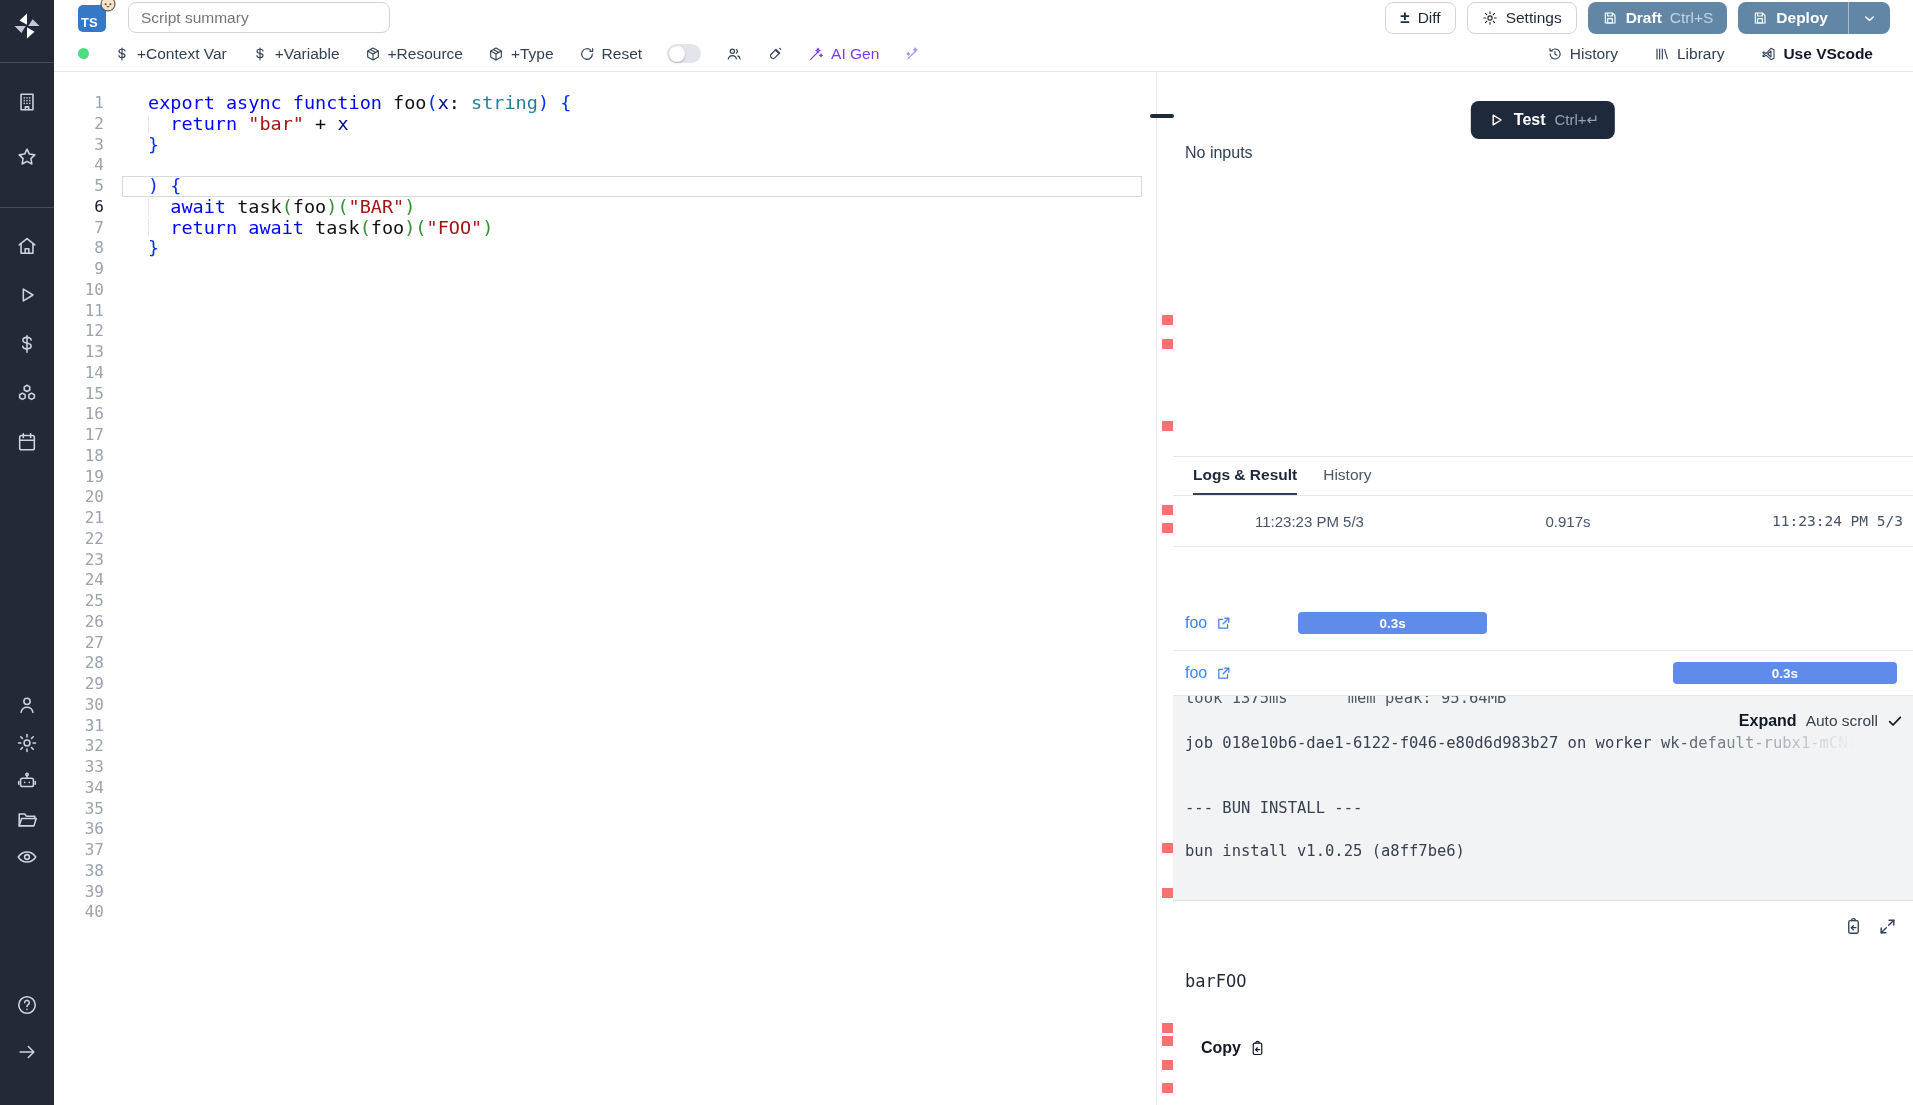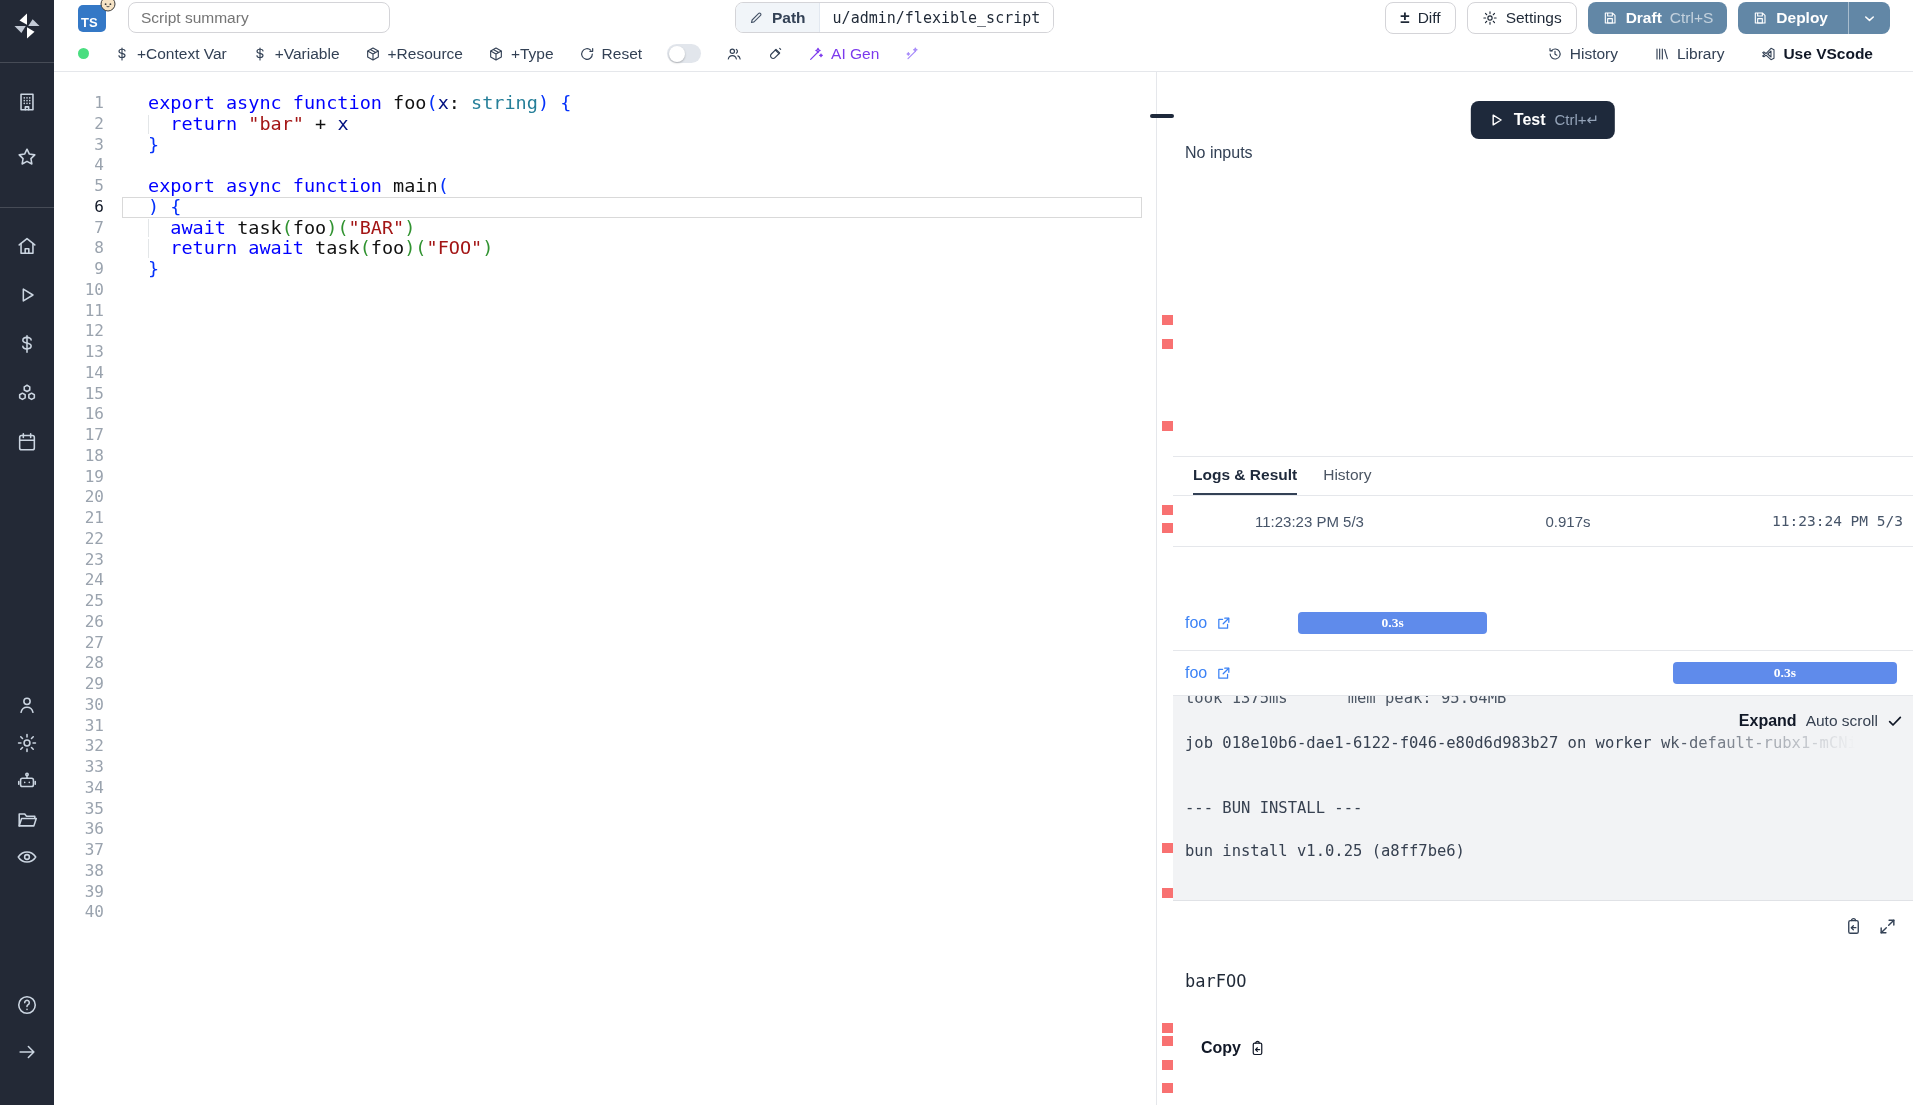--- a/index.html
+++ b/index.html
@@ -102,21 +102,21 @@
   .swatch { width:20px; height:20px; border-radius:3px; margin-right:12px; }
 
   .run-row { position:absolute; left:0; right:0; display:flex; align-items:center; border-bottom:1px solid #e5e7eb; }
   #run-0 { top:520px; height:55px; }
   #run-1 { top:575px; height:45px; }
   .run-label { width:100px; padding-left:12px; display:flex; align-items:center; gap:9px; font-size:16px; color:#3b82f6; cursor:pointer; }
   .run-label svg { width:15px; height:15px; }
   .run-timeline { flex:1; position:relative; height:100%; margin-right:10px; }
   .run-bar { position:absolute; top:50%; transform:translateY(-50%); height:22px; background:#5f8beb; border-radius:4px;
     display:flex; align-items:center; justify-content:center; color:#fff; font-size:13.5px; font-weight:700;
-    font-family:Liberation Serif, serif; }
+    font-family:Liberation Sans, sans-serif; }
 
   #p-logs { position:absolute; left:0; right:0; top:620px; height:205px; background:#f2f3f5; border-bottom:1px solid #e0e2e6;
     padding:0 12px; overflow:hidden; }
   #log-stats { display:flex; gap:60px; margin-top:-7px; font-size:15.5px; color:#4b5563;
     font-family:"DejaVu Sans Mono","Liberation Mono",monospace;text-align:center; }
   #log-sticky { position:absolute; top:16px; right:10px; display:flex; align-items:center; gap:9px; z-index:3; }
   #expand-label { font-size:16px; font-weight:700; color:#111827; cursor:pointer; }
   #autoscroll-label { font-size:15.5px; color:#374151; cursor:pointer; }
   #log-sticky svg { width:16px; height:16px; color:#111827; }
   #log-lines { margin-top:26px; }
@@ -250,29 +250,20 @@
 <div id="topbar">
   <div id="row1">
     <div id="ts-badge">TS</div>
     <svg id="ts-emoji" viewBox="0 0 16 16">
       <circle cx="8" cy="8" r="7" fill="#f6e3c5" stroke="#3b3b3b" stroke-width="1"></circle>
       <circle cx="5.6" cy="8.2" r="0.9" fill="#3b3b3b"></circle>
       <circle cx="10.4" cy="8.2" r="0.9" fill="#3b3b3b"></circle>
       <path d="M6.8 10.5q1.2 1 2.4 0" stroke="#3b3b3b" stroke-width="0.9" fill="none" stroke-linecap="round"></path>
     </svg>
     <input id="summary-input" placeholder="Script summary" style="">
-    <div id="path-group">
-      <div id="path-left">
-        <svg viewBox="0 0 24 24" fill="none" stroke="currentColor" stroke-width="1.8" stroke-linecap="round" stroke-linejoin="round">
-            <path d="M4 20l1-4L15.5 5.5a1.9 1.9 0 0 1 2.7 0l.3.3a1.9 1.9 0 0 1 0 2.7L8 19z"></path>
-          </svg>
-        <span>Path</span>
-      </div>
-      <div id="path-value" class="mono">u/admin/flexible_script</div>
-    </div>
     <div id="row1-right">
       <button class="tb-btn">
         <span style="font-size:17px;font-weight:600">±</span>
         <span>Diff</span>
       </button>
       <button class="tb-btn">
         <svg viewBox="0 0 24 24" fill="none" stroke="currentColor" stroke-width="1.7" stroke-linecap="round">
             <circle cx="12" cy="12" r="3.2"></circle>
             <path d="M12 2.8v2.6M12 18.6v2.6M2.8 12h2.6M18.6 12h2.6M5.2 5.2l1.9 1.9M16.9 16.9l1.9 1.9M18.8 5.2l-1.9 1.9M7.1 16.9l-1.9 1.9"></path>
           </svg>
@@ -441,21 +432,20 @@
       <div class="gut-row">37</div>
       <div class="gut-row">38</div>
       <div class="gut-row">39</div>
       <div class="gut-row">40</div>
     </div>
   <div id="code-area">
       <div class="ed-row"><span class="tk-k">export</span><span class="tk-o"> </span><span class="tk-k">async</span><span class="tk-o"> </span><span class="tk-k">function</span><span class="tk-o"> </span><span class="tk-i">foo</span><span class="tk-a">(</span><span class="tk-p">x</span><span class="tk-o">: </span><span class="tk-t">string</span><span class="tk-a">)</span><span class="tk-o"> </span><span class="tk-a">{</span></div>
       <div class="ed-row"><span class="guide"></span><span class="tk-o">  </span><span class="tk-k">return</span><span class="tk-o"> </span><span class="tk-s">"bar"</span><span class="tk-o"> + </span><span class="tk-p">x</span></div>
       <div class="ed-row"><span class="tk-a">}</span></div>
       <div class="ed-row"></div>
-      <div class="ed-row"><span class="tk-k">export</span><span class="tk-o"> </span><span class="tk-k">async</span><span class="tk-o"> </span><span class="tk-k">function</span><span class="tk-o"> </span><span class="tk-i">main</span><span class="tk-a">(</span></div>
       <div class="ed-row cur"><span class="tk-a">)</span><span class="tk-o"> </span><span class="tk-a">{</span></div>
       <div class="ed-row"><span class="guide"></span><span class="tk-o">  </span><span class="tk-k">await</span><span class="tk-o"> </span><span class="tk-i">task</span><span class="tk-b">(</span><span class="tk-i">foo</span><span class="tk-b">)</span><span class="tk-b">(</span><span class="tk-s">"BAR"</span><span class="tk-b">)</span></div>
       <div class="ed-row"><span class="guide"></span><span class="tk-o">  </span><span class="tk-k">return</span><span class="tk-o"> </span><span class="tk-k">await</span><span class="tk-o"> </span><span class="tk-i">task</span><span class="tk-b">(</span><span class="tk-i">foo</span><span class="tk-b">)</span><span class="tk-b">(</span><span class="tk-s">"FOO"</span><span class="tk-b">)</span></div>
       <div class="ed-row"><span class="tk-a">}</span></div>
       <div class="ed-row"></div>
       <div class="ed-row"></div>
       <div class="ed-row"></div>
       <div class="ed-row"></div>
       <div class="ed-row"></div>
       <div class="ed-row"></div>

